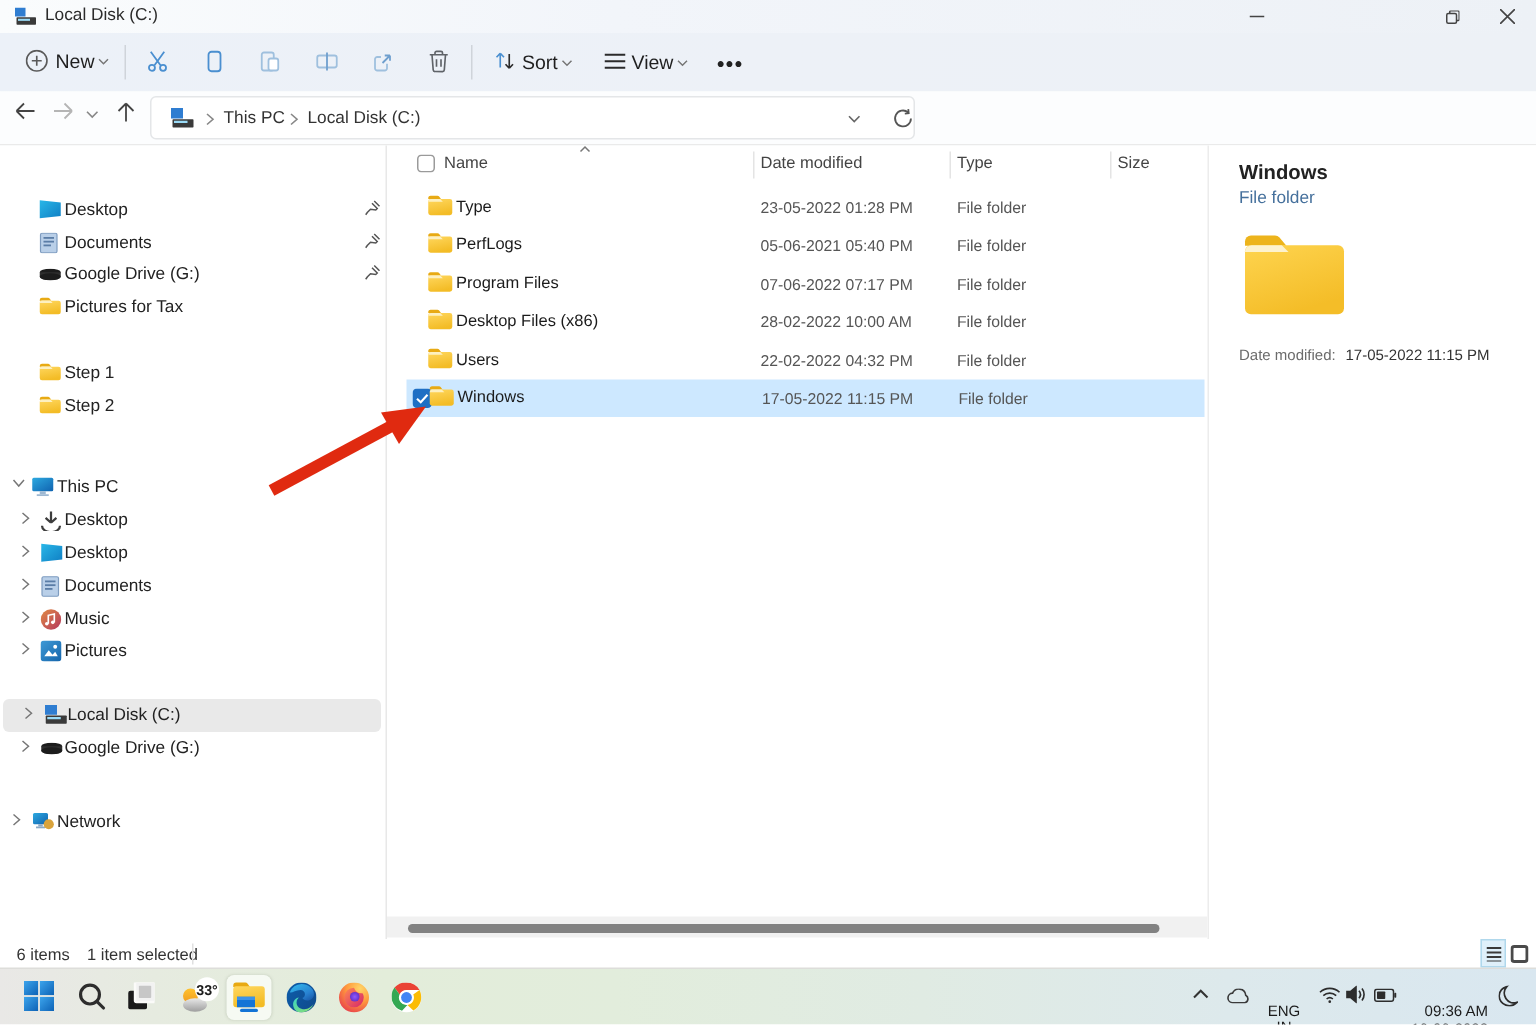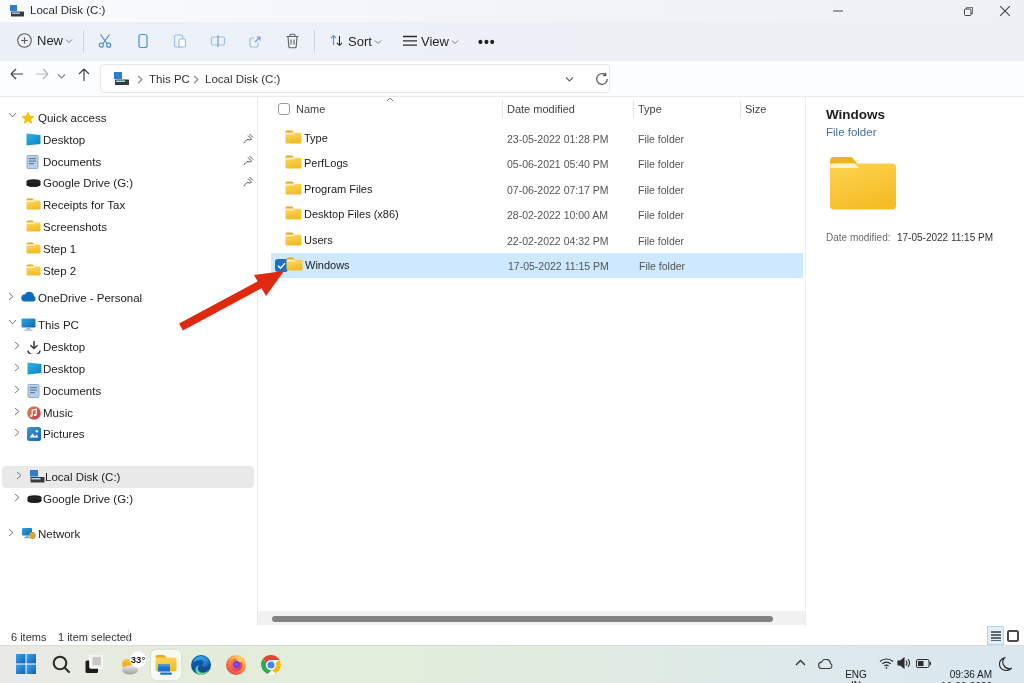--- a/index.html
+++ b/index.html
@@ -228,33 +228,20 @@
         <svg width="14" height="14" viewBox="0 0 14 14" fill="none" stroke="#555" stroke-width="1.2">
           <path d="M12.3 7 A5.3 5.3 0 1 1 10.4 2.9 M10.5 0.8 L10.8 3.4 L8.2 3.7"></path>
         </svg>
       </div>
   </div>
 
 </div>
 
 <div class="abs" id="content">
   <div class="abs" id="sidebar">
-  <div class="side-row" style="top:10px;">
-        <span class="chev" style="left:8px;">
-          <svg width="9" height="6" viewBox="0 0 9 6">
-            <path d="M1 1 L4.5 5 L8 1" fill="none" stroke="#777" stroke-width="1"></path>
-          </svg>
-        </span>
-        <span class="abs" style="left:21px; top:4px;">
-          <svg width="14" height="14" viewBox="0 0 14 14">
-            <path d="M7 0.5 L9 4.8 L13.6 5.3 L10.2 8.4 L11.2 13 L7 10.6 L2.8 13 L3.8 8.4 L0.4 5.3 L5 4.8 Z" fill="#f5c211"></path>
-          </svg>
-        </span>
-        <span class="lbl" style="left:38px;">Quick access</span>
-      </div>
   <div class="side-row" style="top:32px;">
         <span class="abs" style="left:26px; top:4px;">
           <svg width="15" height="13" viewBox="0 0 15 13">
             <path d="M0.5 0.5 L14.5 2 L14.5 11 L0.5 12.5 Z" fill="url(#dsk)"></path>
             <defs>
               <linearGradient id="dsk" x1="0" y1="0" x2="1" y2="1">
                 <stop offset="0" stop-color="#29b7e8"></stop>
                 <stop offset="1" stop-color="#0f7fc4"></stop>
               </linearGradient>
             </defs>
@@ -305,37 +292,21 @@
             <rect x="0.5" y="2.5" width="14" height="9" rx="1.5" fill="url(#fol)"></rect>
             <path d="M0.5 4 c0-1 0.7-1.6 1.6-1.6 h5.5 l1.5 1.6 Z" fill="#fdf0c0"></path>
             <defs>
               <linearGradient id="fol" x1="0" y1="0" x2="0.3" y2="1">
                 <stop offset="0" stop-color="#ffd75e"></stop>
                 <stop offset="1" stop-color="#f3bc26"></stop>
               </linearGradient>
             </defs>
           </svg>
         </span>
-        <span class="lbl" style="left:43px;">Receipts for Tax</span>
-      </div>
-  <div class="side-row" style="top:119px;">
-        <span class="abs" style="left:26px; top:4px;">
-          <svg width="15" height="12" viewBox="0 0 15 12">
-            <path d="M0.5 2 a1.5 1.5 0 0 1 1.5-1.5 h4 a1.5 1.5 0 0 1 1.2 0.6 l1 1.4 H0.5 Z" fill="#e8aa14"></path>
-            <rect x="0.5" y="2.5" width="14" height="9" rx="1.5" fill="url(#fol)"></rect>
-            <path d="M0.5 4 c0-1 0.7-1.6 1.6-1.6 h5.5 l1.5 1.6 Z" fill="#fdf0c0"></path>
-            <defs>
-              <linearGradient id="fol" x1="0" y1="0" x2="0.3" y2="1">
-                <stop offset="0" stop-color="#ffd75e"></stop>
-                <stop offset="1" stop-color="#f3bc26"></stop>
-              </linearGradient>
-            </defs>
-          </svg>
-        </span>
-        <span class="lbl" style="left:43px;">Screenshots</span>
+        <span class="lbl" style="left:43px;">Pictures for Tax</span>
       </div>
   <div class="side-row" style="top:141px;">
         <span class="abs" style="left:26px; top:4px;">
           <svg width="15" height="12" viewBox="0 0 15 12">
             <path d="M0.5 2 a1.5 1.5 0 0 1 1.5-1.5 h4 a1.5 1.5 0 0 1 1.2 0.6 l1 1.4 H0.5 Z" fill="#e8aa14"></path>
             <rect x="0.5" y="2.5" width="14" height="9" rx="1.5" fill="url(#fol)"></rect>
             <path d="M0.5 4 c0-1 0.7-1.6 1.6-1.6 h5.5 l1.5 1.6 Z" fill="#fdf0c0"></path>
             <defs>
               <linearGradient id="fol" x1="0" y1="0" x2="0.3" y2="1">
                 <stop offset="0" stop-color="#ffd75e"></stop>
@@ -355,33 +326,20 @@
             <defs>
               <linearGradient id="fol" x1="0" y1="0" x2="0.3" y2="1">
                 <stop offset="0" stop-color="#ffd75e"></stop>
                 <stop offset="1" stop-color="#f3bc26"></stop>
               </linearGradient>
             </defs>
           </svg>
         </span>
         <span class="lbl" style="left:43px;">Step 2</span>
       </div>
-  <div class="side-row" style="top:189.5px;">
-        <span class="chev" style="left:8px;">
-          <svg width="6" height="9" viewBox="0 0 6 9">
-            <path d="M1 1 L5 4.5 L1 8" fill="none" stroke="#777" stroke-width="1"></path>
-          </svg>
-        </span>
-        <span class="abs" style="left:21px; top:4px;">
-          <svg width="16" height="11" viewBox="0 0 16 11">
-            <path d="M4 10.5 a3.5 3.5 0 0 1 -0.4-7 A5 5 0 0 1 13 5 a3 3 0 0 1 -0.5 5.5 Z" fill="#0f6cbd"></path>
-          </svg>
-        </span>
-        <span class="lbl" style="left:38px;">OneDrive - Personal</span>
-      </div>
   <div class="side-row" style="top:217px;">
         <span class="chev" style="left:8px;">
           <svg width="9" height="6" viewBox="0 0 9 6">
             <path d="M1 1 L4.5 5 L8 1" fill="none" stroke="#777" stroke-width="1"></path>
           </svg>
         </span>
         <span class="abs" style="left:21px; top:4px;">
           <svg width="15" height="13" viewBox="0 0 15 13">
             <rect x="0.5" y="0.5" width="14" height="9" rx="1" fill="url(#pc)"></rect>
             <rect x="5.5" y="9.5" width="4" height="2" fill="#9db8d2"></rect>
@@ -510,21 +468,21 @@
         </span>
         <span class="abs" style="left:27px; top:7px;">
           <svg width="15" height="8" viewBox="0 0 15 8">
             <ellipse cx="7.5" cy="2.5" rx="7" ry="2.3" fill="#1c1c1c"></ellipse>
             <path d="M0.5 2.5 h14 v3 a7 2.3 0 0 1 -14 0 Z" fill="#2e2e2e"></path>
             <ellipse cx="7.5" cy="5.5" rx="7" ry="2.3" fill="#1c1c1c"></ellipse>
           </svg>
         </span>
         <span class="lbl" style="left:43px;">Google Drive (G:)</span>
       </div>
-  <div class="side-row" style="top:426px;text-align:center;">
+  <div class="side-row" style="top:440px;text-align:center;">
         <span class="chev" style="left:8px;">
           <svg width="6" height="9" viewBox="0 0 6 9">
             <path d="M1 1 L5 4.5 L1 8" fill="none" stroke="#777" stroke-width="1"></path>
           </svg>
         </span>
         <span class="abs" style="left:21px; top:4px;">
           <svg width="15" height="13" viewBox="0 0 15 13">
             <rect x="1" y="1" width="10" height="7.5" rx="1" fill="url(#net)"></rect>
             <rect x="4.5" y="8.5" width="3" height="1.5" fill="#8aa8c4"></rect>
             <rect x="3" y="10" width="6" height="1.2" fill="#8aa8c4"></rect>

